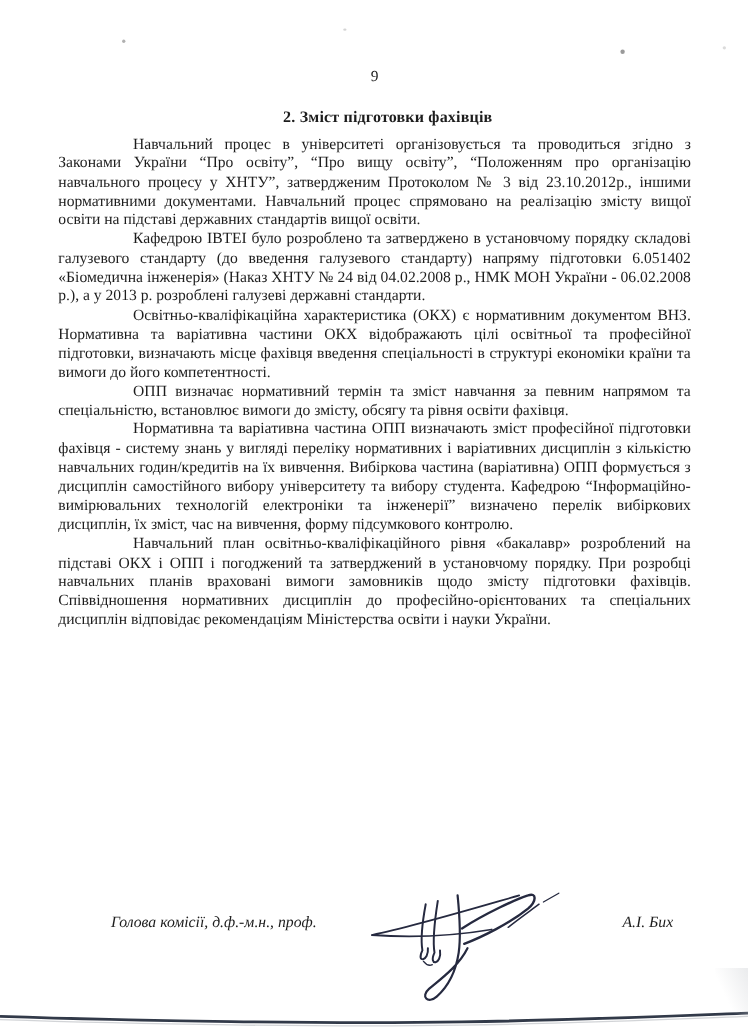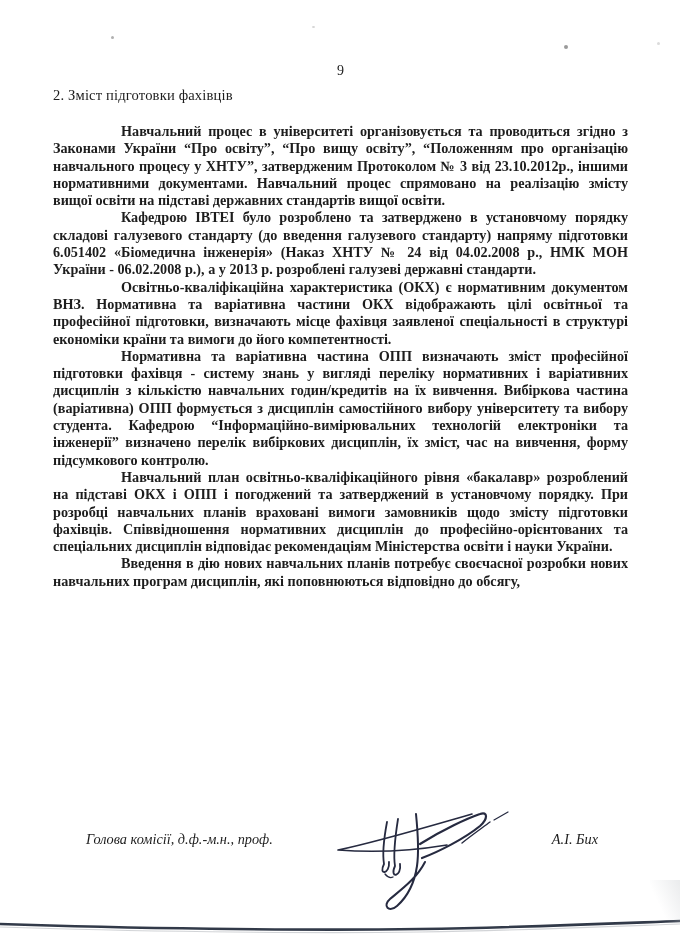--- a/index.html
+++ b/index.html
@@ -15,35 +15,35 @@
     background:var(--paper);
     overflow:hidden;
     font-family:"Liberation Serif","DejaVu Serif",serif;
     color:var(--ink);
   }
   .pageno{
     position:absolute;top:63px;left:53px;width:575px;
     text-align:center;font-size:14px;
   }
   .title{
-    position:absolute;top:87px;left:53px;width:575px;margin:0;
-    font-size:14.6px;font-weight:normal;letter-spacing:.15px;
+    position:absolute;top:87px;left:53px;width:575px;margin:12px;
+    text-align:center;font-size:14.6px;font-weight:bold;letter-spacing:.15px;
   }
   .content{
     position:absolute;top:123px;left:53px;width:575px;
     font-size:14.2px;line-height:17.3px;
-    text-align:justify;text-justify:inter-word;font-weight:bold;
+    text-align:justify;text-justify:inter-word;
   }
   .content p{margin:0;text-indent:68px;}
   .footer{
     position:absolute;top:831px;left:53px;width:575px;height:20px;
     font-size:14.3px;font-style:italic;
   }
-  .signer-role{position:absolute;left:33px;top:0;white-space:nowrap;}
-  .signer-name{position:absolute;right:30px;top:0;white-space:nowrap;}
+  .signer-role{position:absolute;left:48px;top:0;white-space:nowrap;}
+  .signer-name{position:absolute;right:16px;top:0;white-space:nowrap;}
   .signature{
     position:absolute;left:322px;top:800px;width:190px;height:118px;
   }
   .signature path{
     fill:none;stroke:var(--signature_ink);
     stroke-linecap:round;stroke-linejoin:round;
   }
   .scan-edge{
     position:absolute;left:0;top:912px;width:680px;height:22px;
   }
@@ -66,24 +66,24 @@
 
 <div class="page">
 
   <div class="pageno">9</div>
 
   <h1 class="title">2. Зміст підготовки фахівців</h1>
 
   <div class="content">
     <p>Навчальний процес в університеті організовується та проводиться згідно з Законами України “Про освіту”, “Про вищу освіту”, “Положенням про організацію навчального процесу у ХНТУ”, затвердженим Протоколом № 3 від 23.10.2012р., іншими нормативними документами. Навчальний процес спрямовано на реалізацію змісту вищої освіти на підставі державних стандартів вищої освіти.</p>
     <p>Кафедрою ІВТЕІ було розроблено та затверджено в установчому порядку складові галузевого стандарту (до введення галузевого стандарту) напряму підготовки 6.051402 «Біомедична інженерія» (Наказ ХНТУ № 24 від 04.02.2008 р., НМК МОН України - 06.02.2008 р.), а у 2013 р. розроблені галузеві державні стандарти.</p>
-    <p>Освітньо-кваліфікаційна характеристика (ОКХ) є нормативним документом ВНЗ. Нормативна та варіативна частини ОКХ відображають цілі освітньої та професійної підготовки, визначають місце фахівця заявленої спеціальності в структурі економіки країни та вимоги до його компетентності.</p>
+    <p>Освітньо-кваліфікаційна характеристика (ОКХ) є нормативним документом ВНЗ. Нормативна та варіативна частини ОКХ відображають цілі освітньої та професійної підготовки, визначають місце фахівця введення спеціальності в структурі економіки країни та вимоги до його компетентності.</p>
+    <p>ОПП визначає нормативний термін та зміст навчання за певним напрямом та спеціальністю, встановлює вимоги до змісту, обсягу та рівня освіти фахівця.</p>
     <p>Нормативна та варіативна частина ОПП визначають зміст професійної підготовки фахівця - систему знань у вигляді переліку нормативних і варіативних дисциплін з кількістю навчальних годин/кредитів на їх вивчення. Вибіркова частина (варіативна) ОПП формується з дисциплін самостійного вибору університету та вибору студента. Кафедрою “Інформаційно-вимірювальних технологій електроніки та інженерії” визначено перелік вибіркових дисциплін, їх зміст, час на вивчення, форму підсумкового контролю.</p>
     <p>Навчальний план освітньо-кваліфікаційного рівня «бакалавр» розроблений на підставі ОКХ і ОПП і погоджений та затверджений в установчому порядку. При розробці навчальних планів враховані вимоги замовників щодо змісту підготовки фахівців. Співвідношення нормативних дисциплін до професійно-орієнтованих та спеціальних дисциплін відповідає рекомендаціям Міністерства освіти і науки України.</p>
-    <p>Введення в дію нових навчальних планів потребує своєчасної розробки нових навчальних програм дисциплін, які поповнюються відповідно до обсягу,</p>
   </div>
 
   <div class="footer">
     <span class="signer-role">Голова комісії, д.ф.-м.н., проф.</span>
     <span class="signer-name">А.І. Бих</span>
   </div>
 
   <svg class="signature" viewBox="0 0 190 118" aria-hidden="true">
     <path d="M150,14 C115,24 55,42 16,50 C55,53 95,50 125,45" stroke-width="1.6"></path>
     <path d="M65,22 C62,38 60,52 62,64 C56,76 68,74 67,62" stroke-width="1.8"></path>

